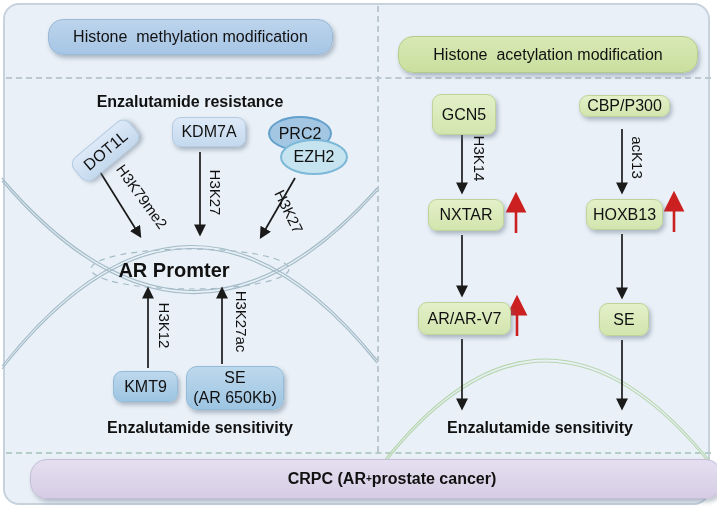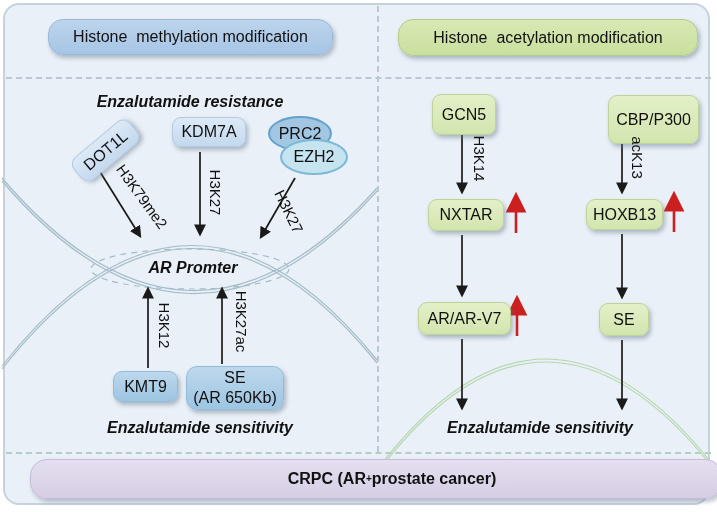--- a/index.html
+++ b/index.html
@@ -5,21 +5,21 @@
   html,body{margin:0;padding:0;background:#ffffff;font-family:"Liberation Sans",sans-serif;}
   .stage{position:relative;width:717px;height:512px;background:#ffffff;overflow:hidden;}
   .panel-bg{position:absolute;left:3px;top:3px;width:707px;height:502px;border:2px solid #c7d2dd;
             border-radius:16px;background:#e9f0f7;box-sizing:border-box;}
   .divider{position:absolute;}
   .hdiv1{top:77px;left:6px;width:705px;border-top:2px dashed #bcc8d1;}
   .vdiv{left:377px;top:6px;height:446px;border-left:2px dashed #bcc8d1;}
   .hdiv2{top:452px;left:6px;width:705px;border-top:2px dashed #b5cdc4;}
   svg.lines{position:absolute;left:0;top:0;width:717px;height:512px;}
   .txt{position:absolute;color:#111;text-align:center;}
-  .bold{font-weight:bold;font-style:italic;}
+  .bold{font-weight:bold;}
   .hdr{position:absolute;display:flex;align-items:center;justify-content:center;
        font-weight:normal;font-size:16px;color:#111;white-space:pre;border-radius:15px;
        box-shadow:2px 3px 4px rgba(96,112,132,.45);}
   .hdr-blue{background:linear-gradient(#bdd4ec,#a6c5e5);border:1px solid #9ab8d8;}
   .hdr-green{background:linear-gradient(#d8e9b5,#c9df9e);border:1px solid #b4cc8a;}
   .node{position:absolute;display:flex;align-items:center;justify-content:center;
         font-size:16px;color:#111;border-radius:9px;
         box-shadow:2px 3px 4px rgba(96,112,132,.45);box-sizing:border-box;}
   .node-blue{background:linear-gradient(#dde9f7,#c4d9ee);border:1px solid #b4cbe2;}
   .node-blue-dark{background:linear-gradient(#bdd8ec,#9dc5e2);border:1px solid #93bcda;}
@@ -101,39 +101,39 @@
   <div class="node node-blue" style="left:69px;top:136px;width:73px;height:29px;transform:rotate(-40deg);">DOT1L</div>
   <div class="mark" style="left:92px;top:188px;width:100px;transform:rotate(54deg);">H3K79me2</div>
 
   <div class="node node-blue" style="left:172px;top:117px;width:74px;height:30px;border-radius:9px;">KDM7A</div>
   <div class="mark" style="left:188px;top:184px;width:54px;transform:rotate(90deg);">H3K27</div>
 
   <div class="blob blob-prc2" style="left:268px;top:116px;width:64px;height:35px;">PRC2</div>
   <div class="blob blob-ezh2" style="left:280px;top:139px;width:68px;height:36px;">EZH2</div>
   <div class="mark" style="left:259px;top:203px;width:60px;transform:rotate(64deg);">H3K27</div>
 
-  <div class="txt bold" style="left:118px;top:259px;width:150px;font-size:16px;">AR Promter</div>
+  <div class="txt bold" style="left:99px;top:259px;width:150px;font-size:20px;">AR Promter</div>
 
   <div class="mark" style="left:139px;top:317px;width:50px;transform:rotate(90deg);">H3K12</div>
   <div class="mark" style="left:207px;top:313px;width:68px;transform:rotate(90deg);">H3K27ac</div>
 
   <div class="node node-blue-dark" style="left:113px;top:371px;width:65px;height:31px;">KMT9</div>
   <div class="node node-blue-dark two-line" style="left:186px;top:366px;width:98px;height:44px;border-radius:11px;">
     <span>SE</span>
     <span>(AR 650Kb)</span>
   </div>
 
   <div class="txt bold" style="left:72px;top:419px;width:256px;font-size:16px;">Enzalutamide sensitivity</div>
 
-  <div class="hdr hdr-green" style="left:398px;top:19px;width:298px;height:35px;">Histone  acetylation modification</div>
+  <div class="hdr hdr-green" style="left:398px;top:36px;width:298px;height:35px;">Histone  acetylation modification</div>
 
   <div class="node node-green" style="left:432px;top:94px;width:64px;height:41px;">GCN5</div>
   <div class="mark" style="left:453px;top:150px;width:52px;transform:rotate(90deg);">H3K14</div>
 
-  <div class="node node-green" style="left:579px;top:95px;width:91px;height:49px;margin-left:29px;">CBP/P300</div>
+  <div class="node node-green" style="left:579px;top:95px;width:91px;height:22px;">CBP/P300</div>
   <div class="mark" style="left:612px;top:149px;width:50px;transform:rotate(90deg);">acK13</div>
 
   <div class="node node-green" style="left:428px;top:199px;width:76px;height:32px;">NXTAR</div>
   <div class="node node-green" style="left:586px;top:199px;width:77px;height:31px;">HOXB13</div>
 
   <div class="node node-green" style="left:418px;top:302px;width:93px;height:33px;">AR/AR-V7</div>
   <div class="node node-green" style="left:599px;top:303px;width:50px;height:33px;">SE</div>
 
   <div class="txt bold" style="left:412px;top:419px;width:256px;font-size:16px;">Enzalutamide sensitivity</div>
 

